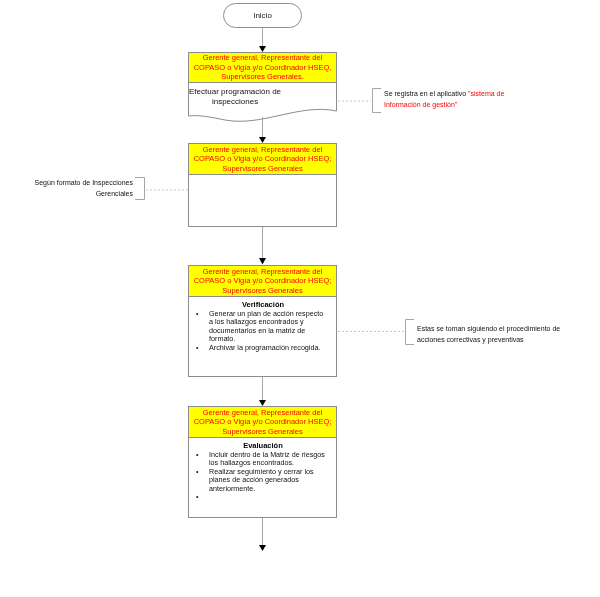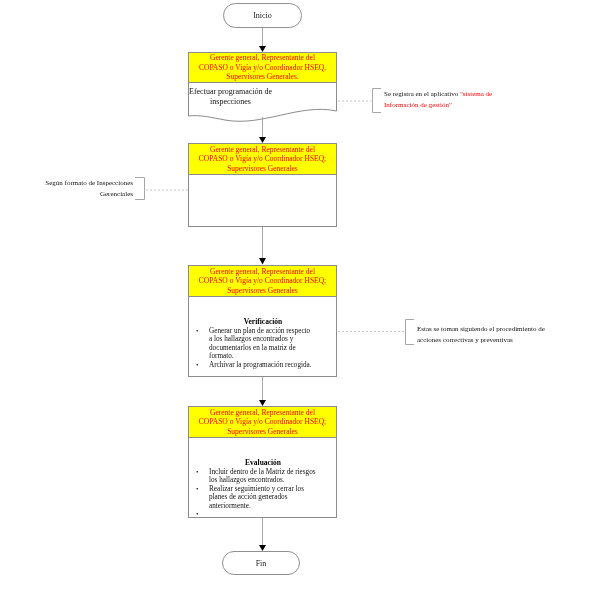--- a/index.html
+++ b/index.html
@@ -1,18 +1,18 @@
 <!DOCTYPE html>
 <html><head>
 <meta charset="utf-8">
 <style>
   html,body{margin:0;padding:0;background:#ffffff;}
   .canvas{
     position:relative;width:600px;height:597px;background:#ffffff;
-    font-family:Liberation Serif, serif;color:#1a1a1a;overflow:hidden;
+    font-family:Liberation Sans, sans-serif;color:#1a1a1a;overflow:hidden;
   }
   .abs{position:absolute;box-sizing:border-box;}
   svg.layer{position:absolute;left:0;top:0;z-index:1;}
   .node{z-index:2;}
   
   .terminator{
     border:1px solid #8f8f8f;border-radius:13px;background:#ffffff;
     display:flex;align-items:center;justify-content:center;
     font-size:8px;color:#222;
   }
@@ -29,21 +29,21 @@
   .doc-header{
     background:#ffff00;color:#ff0000;border:1px solid #8c8c8c;
     font-size:7.5px;line-height:9.4px;text-align:center;
     display:flex;align-items:center;justify-content:center;
   }
   .doc-header span, .centered-body span{white-space:pre;text-align:center;}
   .centered-body{
     display:flex;align-items:center;
     font-size:8px;line-height:10.5px;color:#111;
   }
-  .list-body{padding:19px 3px 0 4px;}
+  .list-body{padding:2px 3px 0 4px;}
   .list-title{font-weight:bold;font-size:7.5px;text-align:center;margin:1px 0 1px 0;color:#000;}
   .bullet-row{display:flex;font-size:7.2px;line-height:8.4px;color:#111;}
   .bullet-marker{width:13px;flex:none;padding-left:3px;font-size:7px;}
   .bullet-marker::before{content:"\2022";}
   .bullet-text{white-space:pre;}
   
   .annotation{font-size:7px;line-height:10.5px;color:#111;z-index:2;}
   .annotation .red{color:#ff0000;}
   .annotation.right-aligned{text-align:right;}
   .pre{white-space:pre;}
@@ -145,23 +145,20 @@
         <span class="bullet-text">Realizar seguimiento y cerrar los
 planes de acción generados
 anteriormente.</span>
       </div>
       <div class="bullet-row">
         <span class="bullet-marker"></span>
       </div>
     </div>
   </div>
 
-  <div class="abs node terminator" style="left:222px;top:551px;width:78px;height:24px;">
-    <span>Fin</span>
-  </div>
 
   <div class="abs annotation" style="left:384px;top:89px;width:150px;">
     <div>
       <span>Se registra en el aplicativo </span><span class="red">"sistema de</span>
     </div>
     <div class="red">Información de gestión"</div>
   </div>
 
   <div class="abs annotation right-aligned pre" style="left:8px;top:178px;width:125px;">Según formato de Inspecciones
 Gerenciales</div>

